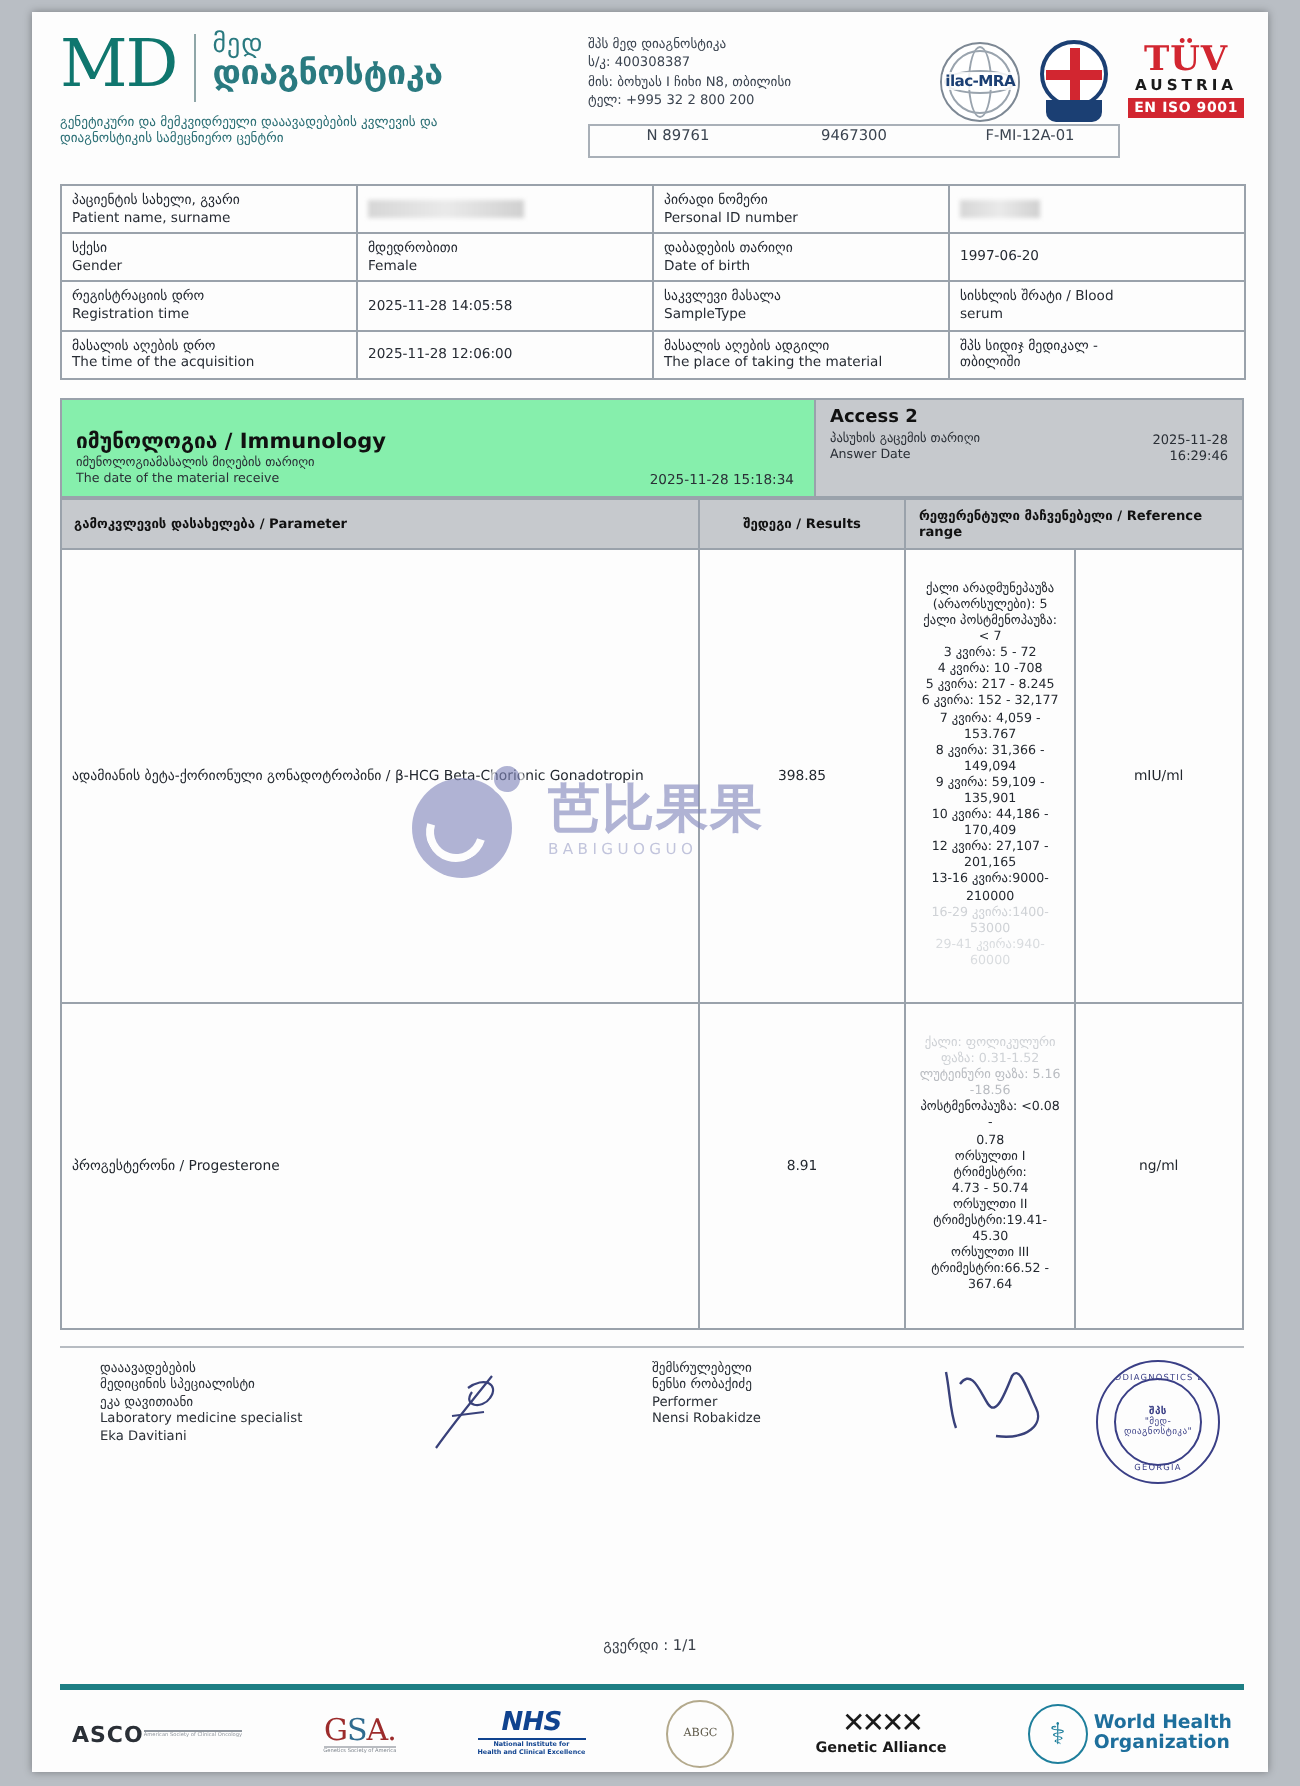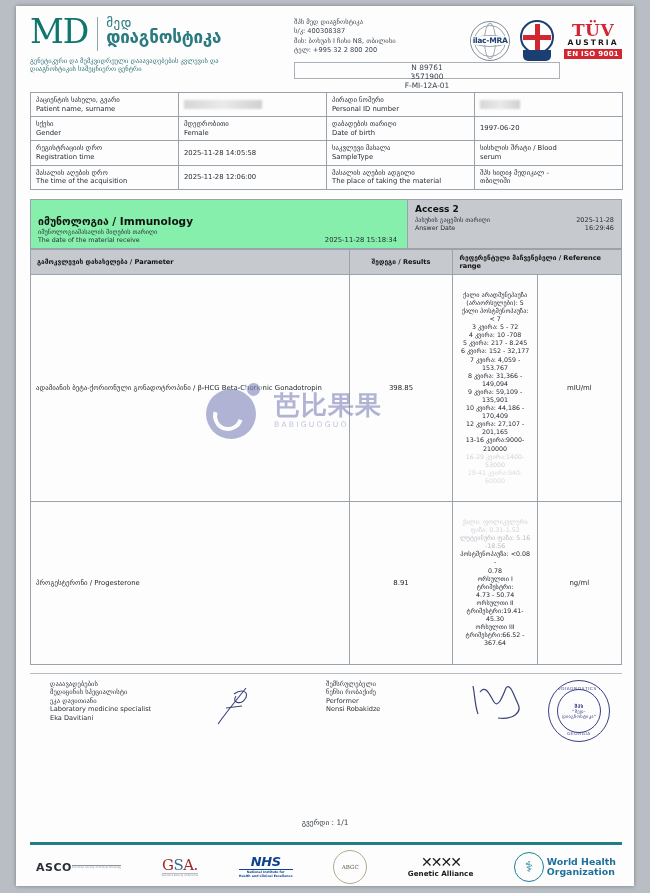--- a/index.html
+++ b/index.html
@@ -77,22 +77,22 @@
     letter-spacing: .5px;
   }
   .cert-tuv .t2 { font-size: 7.6px; font-weight: bold; color: #1a1a1a; letter-spacing: 2px; }
   .cert-tuv .t3 {
     background: #d22630; color: #fff; font-size: 7px; font-weight: bold;
     padding: 1px 3px; margin-top: 1.5px; letter-spacing: .3px;
   }
 
   .docnum {
     position: absolute; left: 278px; top: 56px; width: 266px; height: 17px;
-    border: 1px solid #a9b0b8; display: flex; align-items: center;
-    font-size: 7.4px; color: #3b4450; flex-direction: column;
+    border: 1px solid #a9b0b8; display: flex; align-items: flex-start;
+    font-size: 7.4px; color: #3b4450;
   }
   .docnum > div { flex: 1; text-align: center; }
 
   
   .ptable {
     margin: 8px 12px 0 14px; width: 592px;
     border-collapse: collapse; table-layout: fixed;
   }
   .ptable td {
     border: 1px solid #9aa2ab; padding: 3px 5px;
@@ -307,21 +307,21 @@
       </div>
       <div class="cert-tuv">
         <div class="t1">TÜV</div>
         <div class="t2">AUSTRIA</div>
         <div class="t3">EN ISO 9001</div>
       </div>
     </div>
 
     <div class="docnum">
       <div>N 89761</div>
-      <div>3571900</div>
+      <div>9467300</div>
       <div>F-MI-12A-01</div>
     </div>
   </div>
 
   <table class="ptable">
     <tbody>
         <tr>
       <td class="lbl">
         <span class="geo">პაციენტის სახელი, გვარი</span>
         <span class="en">Patient name, surname</span>

